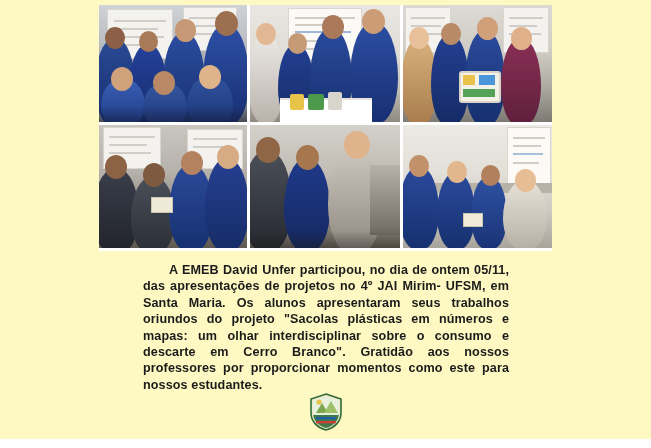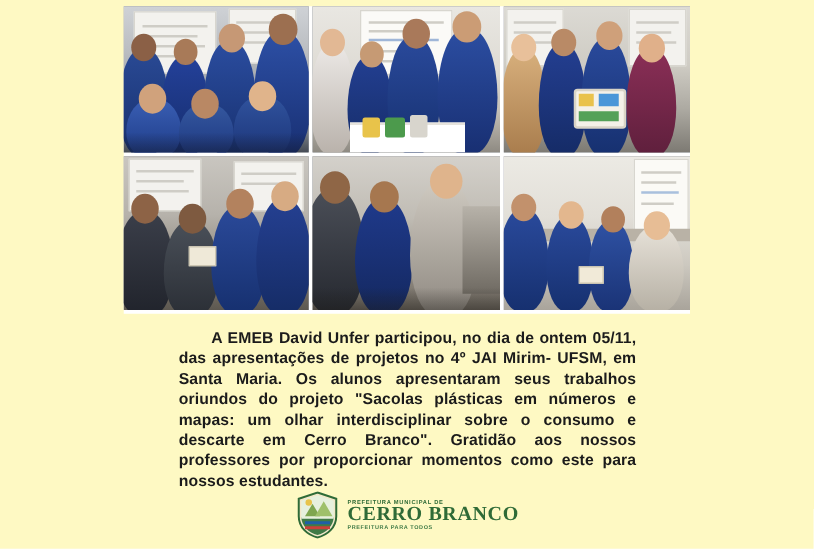--- a/index.html
+++ b/index.html
@@ -279,21 +279,16 @@
           <path d="M18 1 L33 6 L33 20 C33 29 26 35 18 37 C10 35 3 29 3 20 L3 6 Z" fill="#f2e7c8" stroke="#2f6b37" stroke-width="1.6"></path>
           <path d="M18 3.2 L31 7.6 L31 20 C31 27.8 25 33.2 18 35 C11 33.2 5 27.8 5 20 L5 7.6 Z" fill="#e7f0dd"></path>
           <path d="M5 22 L31 22 L31 20 C31 27.8 25 33.2 18 35 C11 33.2 5 27.8 5 20 Z" fill="#3f7a46"></path>
           <path d="M8 20 L14 10 L20 20 Z" fill="#7fa64f"></path>
           <path d="M16 20 L23 8 L30 20 Z" fill="#9fc06a"></path>
           <circle cx="11" cy="9" r="2.6" fill="#e8c34a"></circle>
           <rect x="8" y="24" width="20" height="2.4" fill="#1f5fa8"></rect>
           <rect x="8" y="28" width="20" height="2.4" fill="#c9403a"></rect>
         </svg>
       </div>
-      <div class="logo-text">
-        <div class="logo-small">PREFEITURA MUNICIPAL DE</div>
-        <div class="logo-main">CERRO BRANCO</div>
-        <div class="logo-sub">PREFEITURA PARA TODOS</div>
-      </div>
     </div>
   </div>
 
 </div>
 
 </body></html>

